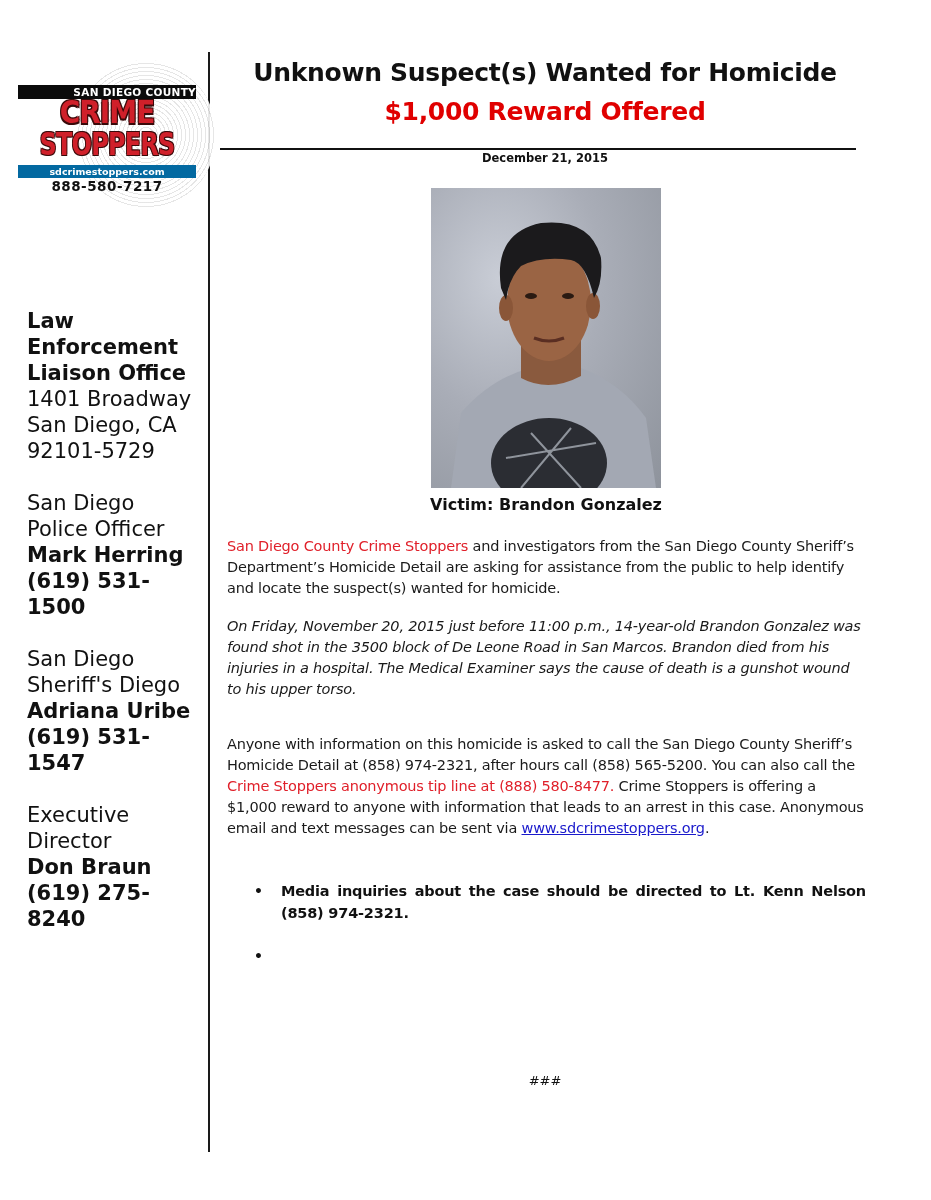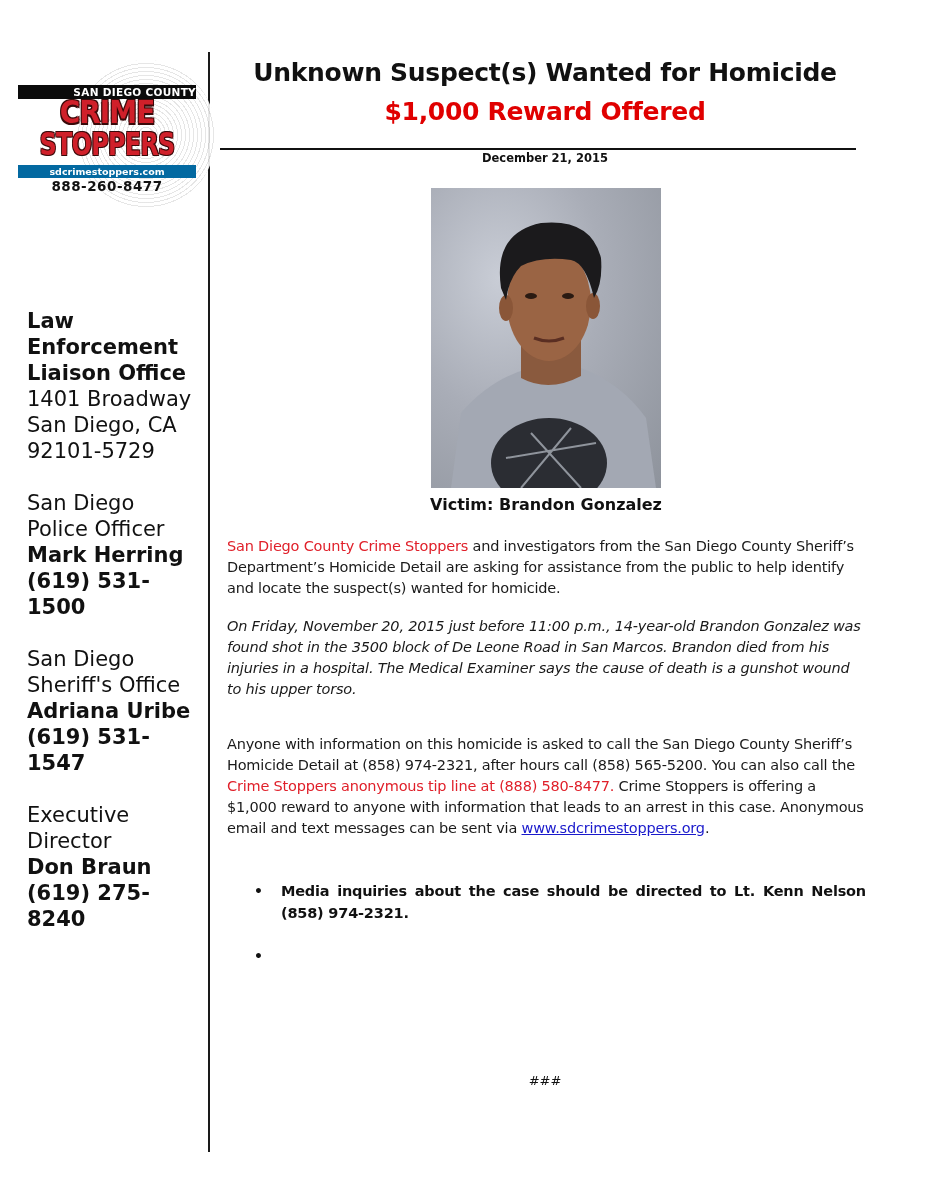--- a/index.html
+++ b/index.html
@@ -70,37 +70,37 @@
 <body>
 
 <div class="vdivider"></div>
 
 <div class="logo">
   <div class="fp"></div>
   <div class="bar1">SAN DIEGO COUNTY</div>
   <div class="crime">CRIME</div>
   <div class="stoppers">STOPPERS</div>
   <div class="bar2">sdcrimestoppers.com</div>
-  <div class="phone">888-260-8477</div>
+  <div class="phone">888-580-7217</div>
 </div>
 
 <div class="sidebar">
   <div class="b">Law Enforcement</div>
   <div class="b">Liaison Office</div>
   <div>1401 Broadway</div>
   <div>San Diego, CA</div>
   <div>92101-5729</div>
   <div class="gap"></div>
   <div>San Diego</div>
   <div>Police Officer</div>
   <div class="b">Mark Herring</div>
   <div class="b">(619) 531-1500</div>
   <div class="gap"></div>
   <div>San Diego</div>
-  <div>Sheriff's Office</div>
+  <div>Sheriff's Diego</div>
   <div class="b">Adriana Uribe</div>
   <div class="b">(619) 531-1547</div>
   <div class="gap"></div>
   <div>Executive Director</div>
   <div class="b">Don Braun</div>
   <div class="b">(619) 275-8240</div>
 </div>
 
 <div class="title">Unknown Suspect(s) Wanted for Homicide</div>
 <div class="subtitle">$1,000 Reward Offered</div>

